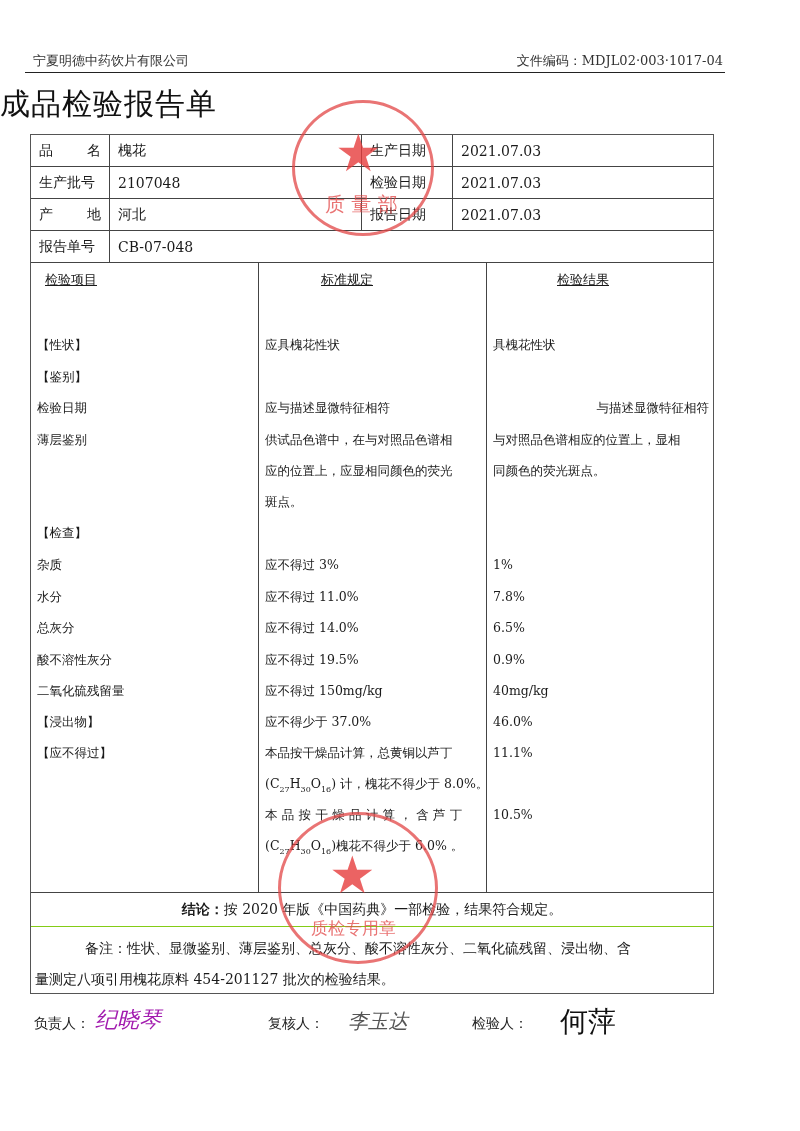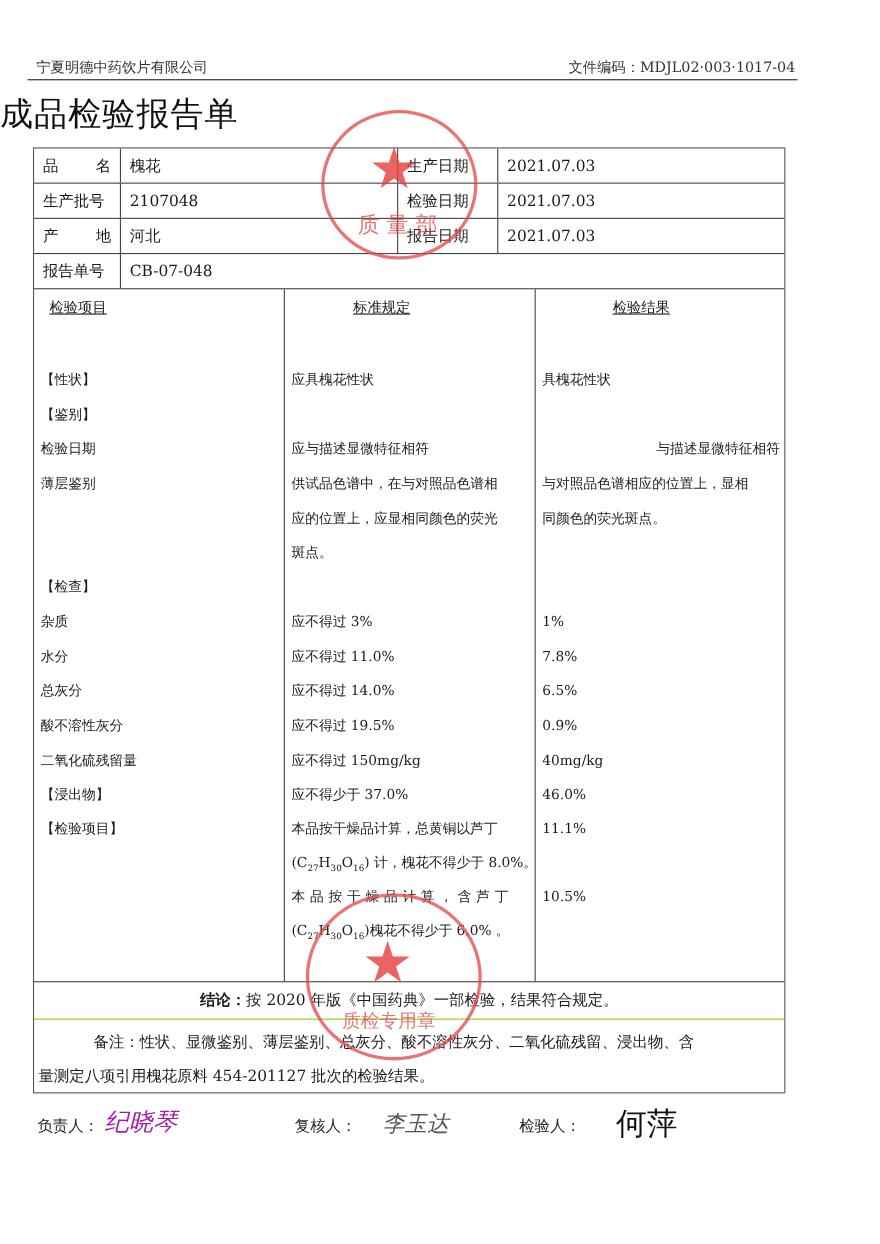--- a/index.html
+++ b/index.html
@@ -94,21 +94,21 @@
       <div class="line" style="top:104px;">【鉴别】</div>
       <div class="line" style="top:135px;">检验日期</div>
       <div class="line" style="top:167px;">薄层鉴别</div>
       <div class="line" style="top:260px;">【检查】</div>
       <div class="line" style="top:292px;">杂质</div>
       <div class="line" style="top:324px;">水分</div>
       <div class="line" style="top:355px;">总灰分</div>
       <div class="line" style="top:387px;">酸不溶性灰分</div>
       <div class="line" style="top:418px;">二氧化硫残留量</div>
       <div class="line" style="top:449px;">【浸出物】</div>
-      <div class="line" style="top:480px;">【检验项目】</div>
+      <div class="line" style="top:480px;">【应不得过】</div>
     </div>
     <div class="col col-b">
       <div class="col-head" style="left:62px;">标准规定</div>
       <div class="line" style="top:72px;">应具槐花性状</div>
       <div class="line" style="top:135px;">应与描述显微特征相符</div>
       <div class="line" style="top:167px;">供试品色谱中，在与对照品色谱相</div>
       <div class="line" style="top:198px;">应的位置上，应显相同颜色的荧光</div>
       <div class="line" style="top:229px;">斑点。</div>
       <div class="line" style="top:292px;">应不得过 3%</div>
       <div class="line" style="top:324px;">应不得过 11.0%</div>

